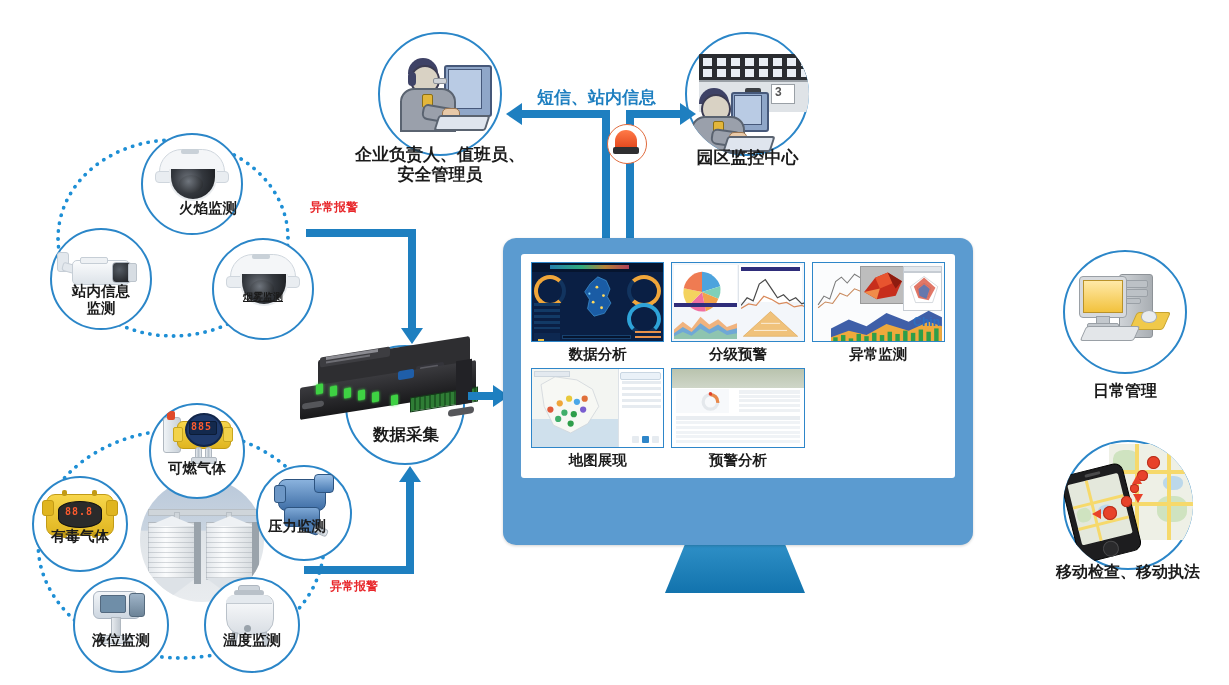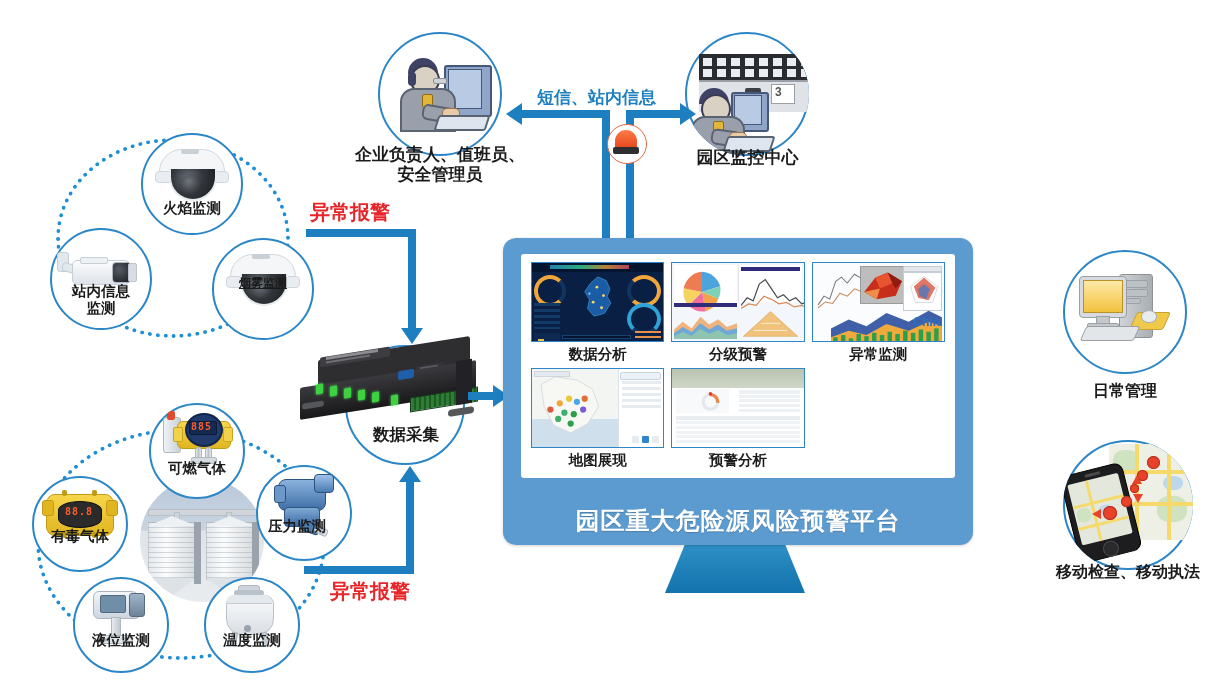--- a/index.html
+++ b/index.html
@@ -16,21 +16,21 @@
   .orbit{position:absolute;border-radius:50%;border:4px dotted #1e8fd5;box-sizing:border-box;}
 
   
   .bar{position:absolute;background:#1e7fc0;}
   .arrow{position:absolute;width:0;height:0;}
   .arrow.up{border-left:11px solid transparent;border-right:11px solid transparent;border-bottom:16px solid #1e7fc0;}
   .arrow.down{border-left:11px solid transparent;border-right:11px solid transparent;border-top:16px solid #1e7fc0;}
   .arrow.left{border-top:11px solid transparent;border-bottom:11px solid transparent;border-right:16px solid #1e7fc0;}
   .arrow.right{border-top:11px solid transparent;border-bottom:11px solid transparent;border-left:16px solid #1e7fc0;}
 
-  .lbl-red{position:absolute;color:#e8262a;font-weight:bold;font-size:20px;white-space:nowrap;}
+  .lbl-red{position:absolute;color:#e8262a;font-weight:bold;font-size:12px;white-space:nowrap;}
   .lbl-blue{position:absolute;color:#1e7fc0;font-weight:bold;font-size:16px;white-space:nowrap;}
 
   
   #platform{position:absolute;left:503px;top:238px;width:470px;height:307px;background:#5b9bd0;border-radius:13px;box-shadow:0 1px 3px rgba(0,0,0,.18);}
   #screen-inner{position:absolute;left:18px;top:16px;right:18px;height:224px;background:#fff;border-radius:3px;}
   #tile-grid{position:absolute;left:10px;top:8px;right:10px;bottom:6px;display:grid;grid-template-columns:1fr 1fr 1fr;grid-template-rows:1fr 1fr;column-gap:7px;row-gap:2px;}
   .tile{display:flex;flex-direction:column;}
   .thumb{flex:1;border:1.5px solid #2e86c9;position:relative;overflow:hidden;background:#f3f6fa;min-height:0;}
   .tile-label{height:24px;line-height:24px;text-align:center;font-size:14.5px;font-weight:bold;color:#1b1b1b;}
   #platform-title{position:absolute;left:0;right:0;bottom:8px;text-align:center;color:#fff;font-size:24px;font-weight:bold;letter-spacing:1px;text-shadow:0 1px 1px rgba(0,0,0,.18);}
@@ -187,21 +187,21 @@
 
     <div class="node">
       <div class="ring thin" style="left:141px;top:133px;width:102px;height:102px;"></div>
       <div class="px" style="left:141px;top:133px;width:102px;height:102px;border-radius:50%;overflow:hidden;">
         <div class="dome-top" style="left:18px;top:16px;width:64px;height:26px;"></div>
         <div class="px" style="left:40px;top:16px;width:18px;height:5px;background:#c9d1d8;border-radius:2px;"></div>
         <div class="dome-base" style="left:14px;top:38px;width:72px;height:10px;border-radius:4px;"></div>
         <div class="dome-lens" style="left:28px;top:36px;width:44px;height:30px;border-radius:0 0 24px 24px;border-top:none;"></div>
         <div class="px" style="left:38px;top:42px;width:24px;height:18px;border-radius:50%;background:radial-gradient(circle at 40% 35%,#6f757d,#1a1c1f);"></div>
       </div>
-      <div class="caption" style="left:147px;top:200px;width:90px;font-size:14.5px;">火焰监测</div>
+      <div class="caption" style="left:147px;top:200px;width:90px;font-size:14.5px;text-align:right;">火焰监测</div>
     </div>
 
     <div class="node">
       <div class="ring thin" style="left:50px;top:228px;width:102px;height:102px;"></div>
       <div class="px" style="left:50px;top:228px;width:102px;height:102px;border-radius:50%;overflow:hidden;">
         <div class="bullet-arm" style="left:7px;top:24px;width:10px;height:18px;"></div>
         <div class="bullet-arm" style="left:12px;top:36px;width:16px;height:7px;transform:rotate(16deg);"></div>
         <div class="bullet-body" style="left:22px;top:32px;width:56px;height:23px;"></div>
         <div class="px" style="left:30px;top:29px;width:26px;height:5px;background:#eef1f4;border:1px solid #c6ced6;border-radius:2px;"></div>
         <div class="bullet-lens" style="left:62px;top:34px;width:18px;height:19px;"></div>
@@ -213,21 +213,21 @@
 
     <div class="node">
       <div class="ring thin" style="left:212px;top:238px;width:102px;height:102px;"></div>
       <div class="px" style="left:212px;top:238px;width:102px;height:102px;border-radius:50%;overflow:hidden;">
         <div class="dome-top" style="left:18px;top:16px;width:64px;height:26px;"></div>
         <div class="px" style="left:40px;top:16px;width:18px;height:5px;background:#c9d1d8;border-radius:2px;"></div>
         <div class="dome-base" style="left:14px;top:38px;width:72px;height:10px;border-radius:4px;"></div>
         <div class="dome-lens" style="left:28px;top:36px;width:44px;height:30px;border-radius:0 0 24px 24px;border-top:none;"></div>
         <div class="px" style="left:38px;top:42px;width:24px;height:18px;border-radius:50%;background:radial-gradient(circle at 40% 35%,#6f757d,#1a1c1f);"></div>
       </div>
-      <div class="caption" style="left:218px;top:276px;width:90px;font-size:12px;text-decoration:underline;">烟雾监测</div>
+      <div class="caption" style="left:218px;top:291px;width:90px;font-size:10px;text-decoration:underline;">烟雾监测</div>
     </div>
   </div>
 
   <div>
     <div class="bar" style="left:306px;top:229px;width:110px;height:8px;"></div>
     <div class="bar" style="left:408px;top:229px;width:8px;height:102px;"></div>
     <div class="arrow down" style="left:401px;top:328px;"></div>
     <div class="lbl-red" style="left:310px;top:199px;">异常报警</div>
   </div>
 
@@ -531,21 +531,20 @@
             <div class="px" style="left:4px;top:73%;right:4px;height:3px;background:#f0f3f6;"></div>
             <div class="px" style="left:4px;top:79%;right:4px;height:3px;background:#f0f3f6;"></div>
             <div class="px" style="left:4px;top:85%;right:4px;height:3px;background:#f0f3f6;"></div>
             <div class="px" style="left:4px;top:91%;right:4px;height:3px;background:#f0f3f6;"></div>
           </div>
           <div class="tile-label">预警分析</div>
         </div>
 
       </div>
     </div>
-    <div id="platform-title">园区重大危险源风险预警平台</div>
   </div>
 
   <div class="node">
     <div class="ring thin" style="left:1063px;top:250px;width:124px;height:124px;"></div>
     <div class="px" style="left:1063px;top:250px;width:124px;height:124px;border-radius:50%;overflow:hidden;">
       <div class="pc-tower" style="left:56px;top:24px;width:32px;height:62px;"></div>
       <div class="pc-bay" style="left:60px;top:30px;width:23px;height:6px;"></div>
       <div class="pc-bay" style="left:60px;top:39px;width:23px;height:6px;"></div>
       <div class="pc-bay" style="left:60px;top:48px;width:16px;height:4px;"></div>
       <div class="pc-mon" style="left:16px;top:26px;width:46px;height:40px;"></div>

